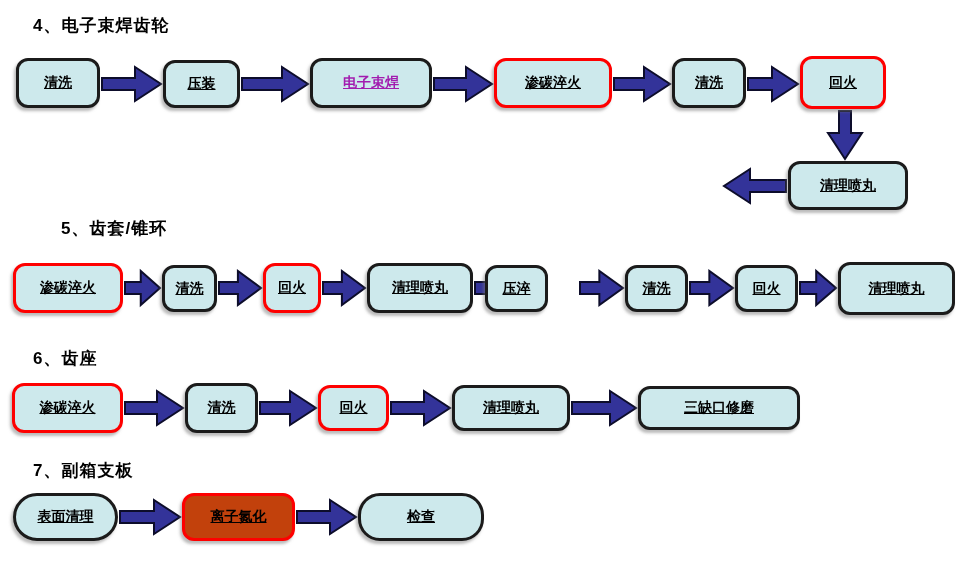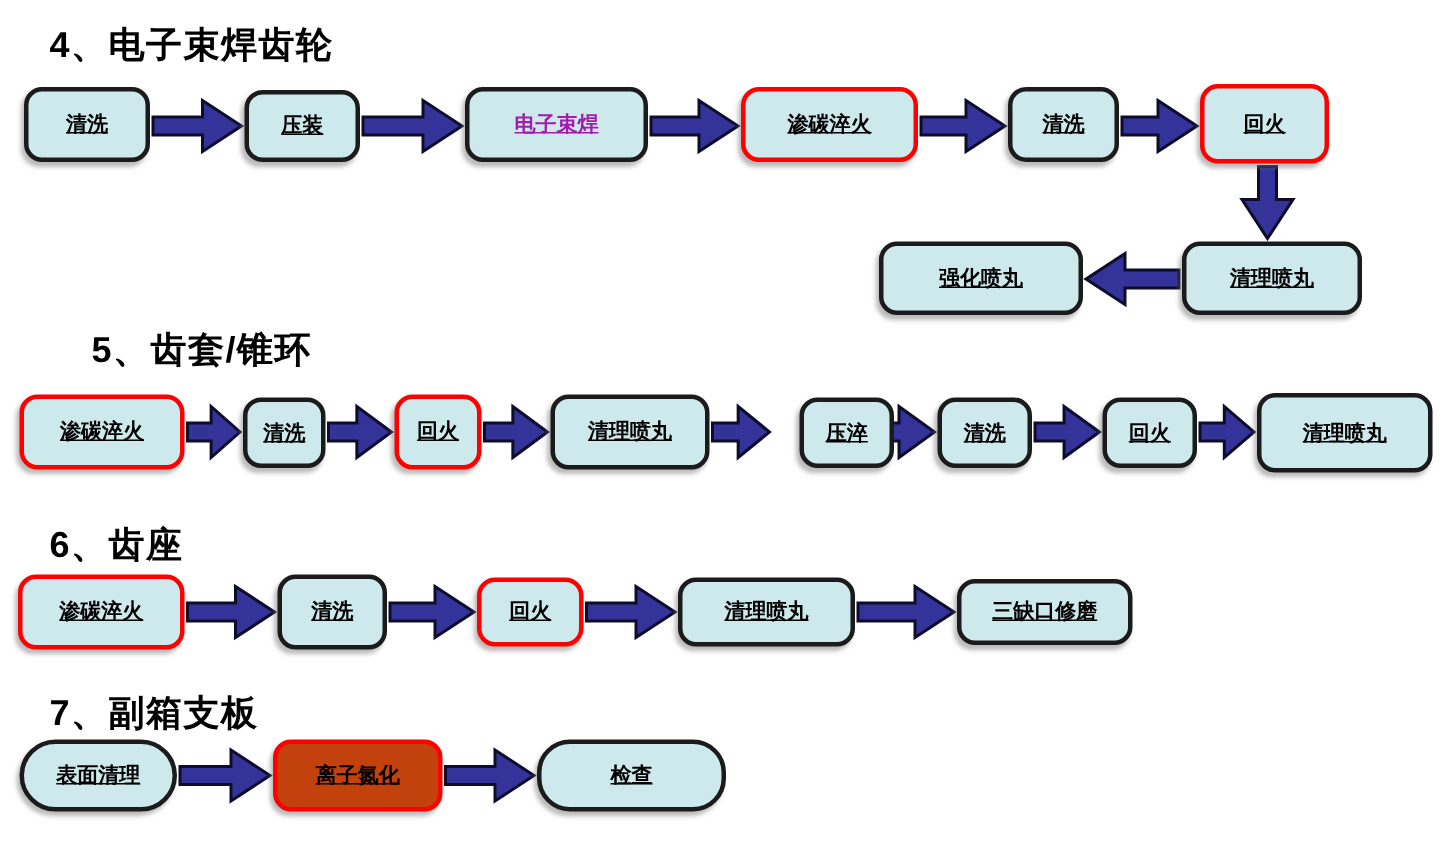--- a/index.html
+++ b/index.html
@@ -9,21 +9,21 @@
     background:#ffffff;
     font-family:"Liberation Sans","DejaVu Sans",sans-serif;
     overflow:hidden;
   }
   #arrow-layer{
     position:absolute;left:0;top:0;width:963px;height:577px;
     pointer-events:none;
   }
   .section-title{
     position:absolute;
-    font-size:24px;
+    font-size:17px;
     font-weight:bold;
     color:#000000;
     white-space:nowrap;
     letter-spacing:1px;
   }
   .node{
     position:absolute;
     display:flex;align-items:center;justify-content:center;
     background:#cde9ec;
     border:3px solid #1b1b1b;
@@ -67,33 +67,32 @@
       <polygon points="297,511 330,511 330,500 356,517 330,534 330,523 297,523" fill="#333399" stroke="#0d0d2b" stroke-width="2" stroke-linejoin="miter"></polygon>
     </svg>
 <div class="section-title" style="left: 33px; top: 14px;">4、电子束焊齿轮</div>
     <div class="node" style="left: 16px; top: 58px; width: 84px; height: 50px; background: rgb(205, 233, 236); border-color: rgb(27, 27, 27); color: rgb(0, 0, 0);">清洗</div>
     <div class="node" style="left: 163px; top: 60px; width: 77px; height: 48px; background: rgb(205, 233, 236); border-color: rgb(27, 27, 27); color: rgb(0, 0, 0);">压装</div>
     <div class="node" style="left: 310px; top: 58px; width: 122px; height: 50px; background: rgb(205, 233, 236); border-color: rgb(27, 27, 27); color: #a21caf;">电子束焊</div>
     <div class="node highlight" style="left: 494px; top: 58px; width: 118px; height: 50px; background: rgb(205, 233, 236); border-color: rgb(254, 0, 0); color: rgb(0, 0, 0);">渗碳淬火</div>
     <div class="node" style="left: 672px; top: 58px; width: 74px; height: 50px; background: rgb(205, 233, 236); border-color: rgb(27, 27, 27); color: rgb(0, 0, 0);">清洗</div>
     <div class="node highlight" style="left: 800px; top: 56px; width: 86px; height: 53px; background: rgb(205, 233, 236); border-color: rgb(254, 0, 0); color: rgb(0, 0, 0);">回火</div>
     <div class="node" style="left: 788px; top: 161px; width: 120px; height: 49px; background: rgb(205, 233, 236); border-color: rgb(27, 27, 27); color: rgb(0, 0, 0);">清理喷丸</div>
-    <div class="node" style="left: 586px; top: 161px; width: 136px; height: 49px; background: rgb(205, 233, 236); border-color: rgb(27, 27, 27); color: rgb(0, 0, 0);">强化喷丸</div>
     <div class="section-title" style="left: 33px; top: 217px; margin-left: 28px;">5、齿套/锥环</div>
     <div class="node highlight" style="left: 13px; top: 263px; width: 110px; height: 50px; background: rgb(205, 233, 236); border-color: rgb(254, 0, 0); color: rgb(0, 0, 0);">渗碳淬火</div>
     <div class="node" style="left: 162px; top: 265px; width: 55px; height: 47px; background: rgb(205, 233, 236); border-color: rgb(27, 27, 27); color: rgb(0, 0, 0);">清洗</div>
     <div class="node highlight" style="left: 263px; top: 263px; width: 58px; height: 50px; background: rgb(205, 233, 236); border-color: rgb(254, 0, 0); color: rgb(0, 0, 0);">回火</div>
     <div class="node" style="left: 367px; top: 263px; width: 106px; height: 50px; background: rgb(205, 233, 236); border-color: rgb(27, 27, 27); color: rgb(0, 0, 0);">清理喷丸</div>
-    <div class="node" style="left: 533px; top: 265px; width: 63px; height: 47px; background: rgb(205, 233, 236); border-color: rgb(27, 27, 27); color: rgb(0, 0, 0);">压淬</div>
+    <div class="node" style="left: 485px; top: 265px; width: 63px; height: 47px; background: rgb(205, 233, 236); border-color: rgb(27, 27, 27); color: rgb(0, 0, 0);">压淬</div>
     <div class="node" style="left: 625px; top: 265px; width: 63px; height: 47px; background: rgb(205, 233, 236); border-color: rgb(27, 27, 27); color: rgb(0, 0, 0);">清洗</div>
     <div class="node" style="left: 735px; top: 265px; width: 63px; height: 47px; background: rgb(205, 233, 236); border-color: rgb(27, 27, 27); color: rgb(0, 0, 0);">回火</div>
     <div class="node" style="left: 838px; top: 262px; width: 117px; height: 53px; background: rgb(205, 233, 236); border-color: rgb(27, 27, 27); color: rgb(0, 0, 0);">清理喷丸</div>
     <div class="section-title" style="left: 33px; top: 347px;">6、齿座</div>
     <div class="node highlight" style="left: 12px; top: 383px; width: 111px; height: 50px; background: rgb(205, 233, 236); border-color: rgb(254, 0, 0); color: rgb(0, 0, 0);">渗碳淬火</div>
     <div class="node" style="left: 185px; top: 383px; width: 73px; height: 50px; background: rgb(205, 233, 236); border-color: rgb(27, 27, 27); color: rgb(0, 0, 0);">清洗</div>
     <div class="node highlight" style="left: 318px; top: 385px; width: 71px; height: 46px; background: rgb(205, 233, 236); border-color: rgb(254, 0, 0); color: rgb(0, 0, 0);">回火</div>
     <div class="node" style="left: 452px; top: 385px; width: 118px; height: 46px; background: rgb(205, 233, 236); border-color: rgb(27, 27, 27); color: rgb(0, 0, 0);">清理喷丸</div>
-    <div class="node" style="left: 638px; top: 386px; width: 117px; height: 44px; background: rgb(205, 233, 236); border-color: rgb(27, 27, 27); color: rgb(0, 0, 0);">三缺口修磨</div>
+    <div class="node" style="left: 638px; top: 386px; width: 162px; height: 44px; background: rgb(205, 233, 236); border-color: rgb(27, 27, 27); color: rgb(0, 0, 0);">三缺口修磨</div>
     <div class="section-title" style="left: 33px; top: 459px;">7、副箱支板</div>
     <div class="node" style="left: 13px; top: 493px; width: 105px; height: 48px; background: rgb(205, 233, 236); border-color: rgb(27, 27, 27); color: rgb(0, 0, 0); border-radius: 24px;">表面清理</div>
     <div class="node highlight" style="left: 182px; top: 493px; width: 113px; height: 48px; background: #c2410c; border-color: rgb(254, 0, 0); color: rgb(0, 0, 0);">离子氮化</div>
     <div class="node" style="left: 358px; top: 493px; width: 126px; height: 48px; background: rgb(205, 233, 236); border-color: rgb(27, 27, 27); color: rgb(0, 0, 0); border-radius: 22px;">检查</div>
   </div>
 
 </body></html>

